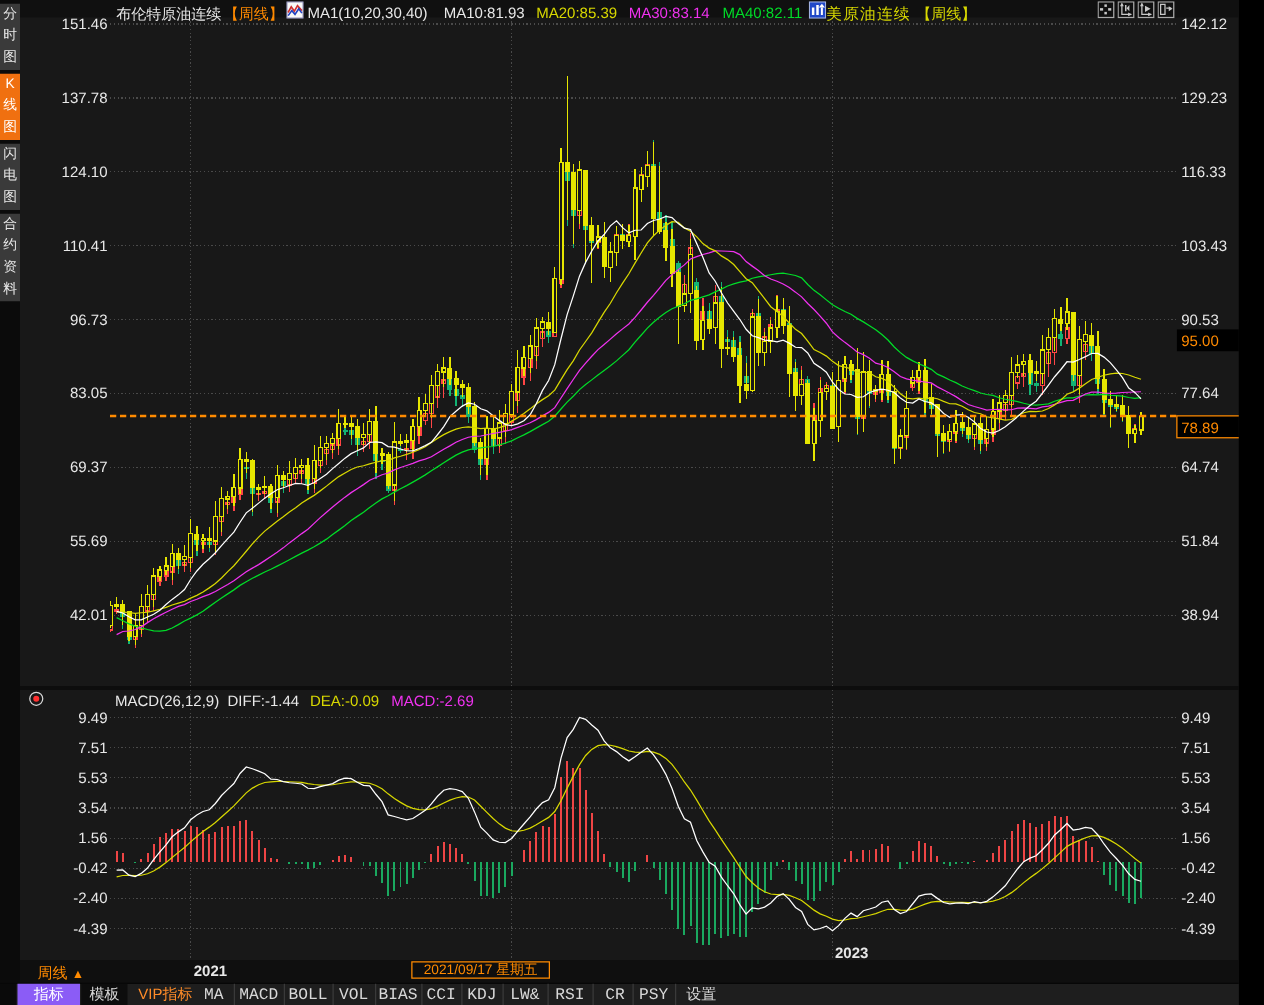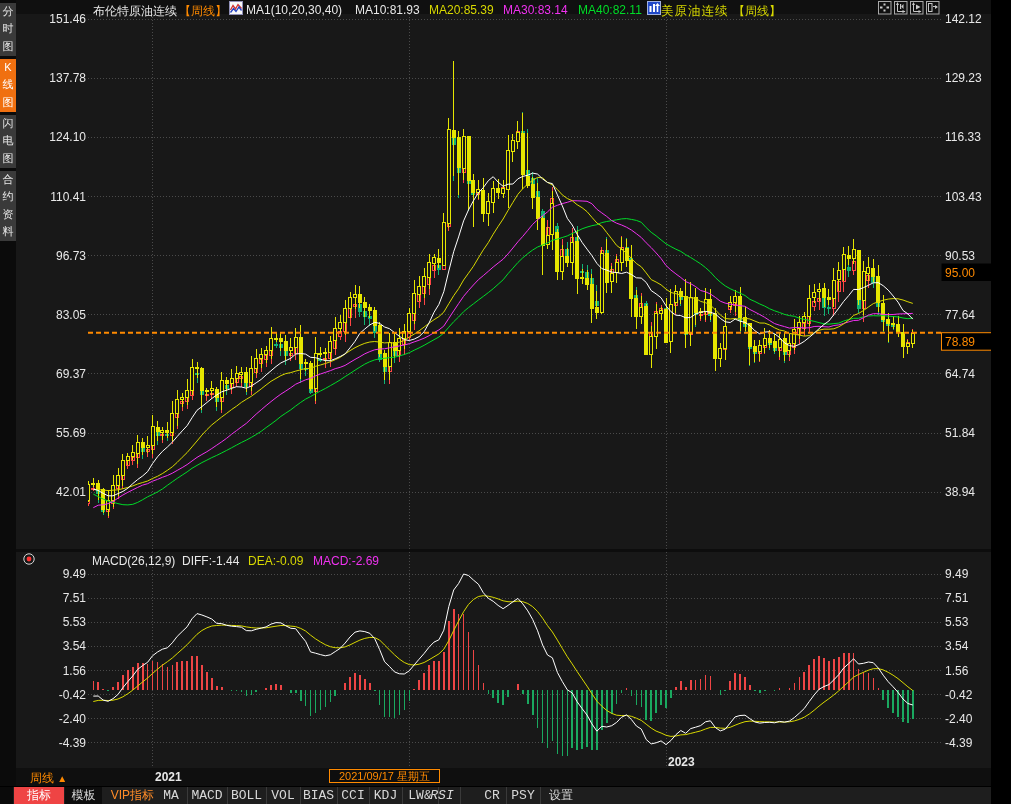--- a/index.html
+++ b/index.html
@@ -1027,27 +1027,27 @@
 <div class="ab t12" style="left:313px;top:554px;color:#f032f0;">MACD:-2.69</div>
 
 <div class="ab" style="left:30px;top:770px;font-size:12px;color:#ff8a00;">周线 <span style="font-size:10px;">▲</span></div>
 <div class="ab" style="left:155px;top:770px;font-size:12px;font-weight:bold;color:#e8e8e8;">2021</div>
 <div class="ab" style="left:329px;top:769px;width:109px;height:12px;border:1px solid #ff8a00;
  background:#0e0e0e;font-size:11px;line-height:12px;text-align:center;color:#ff8a00;">2021/09/17 星期五</div>
 <div class="ab" style="left:668px;top:755px;font-size:12px;font-weight:bold;color:#e8e8e8;">2023</div>
 
 <div class="botbar"></div>
 <div class="ab" style="left:0px;top:787px;width:13px;height:17px;background:#0a0a0a;"></div>
-<div class="btab" style="left:14px;width:50px;background:#ef4444;color:#fff;">指标</div>
+<div class="btab" style="left:14px;width:50px;background:#8b5cf6;color:#fff;">指标</div>
 <div class="btab" style="left:65px;width:37px;background:#0d0d0d;">模板</div>
 <div class="btab" style="left:103px;width:51px;color:#ff8c28;text-align:right;">VIP指标</div>
 <div class="etab" style="left:155px;width:32px;">MA</div>
 <div class="etab" style="left:187px;width:40px;">MACD</div>
 <div class="etab" style="left:227px;width:39px;">BOLL</div>
 <div class="etab" style="left:266px;width:34px;">VOL</div>
 <div class="etab" style="left:300px;width:37px;">BIAS</div>
 <div class="etab" style="left:337px;width:32px;">CCI</div>
 <div class="etab" style="left:369px;width:33px;">KDJ</div>
 <div class="etab" style="left:402px;width:36px;">LW&amp;</div>
-<div class="etab" style="left:424px;width:36px;font-style:italic;">RSI</div>
+<div class="etab" style="left:438px;width:36px;">RSI</div>
 <div class="etab" style="left:478px;width:28px;">CR</div>
 <div class="etab" style="left:506px;width:34px;">PSY</div>
 <div class="btab" style="left:543px;width:36px;">设置</div>
 </div>
 </body></html>

